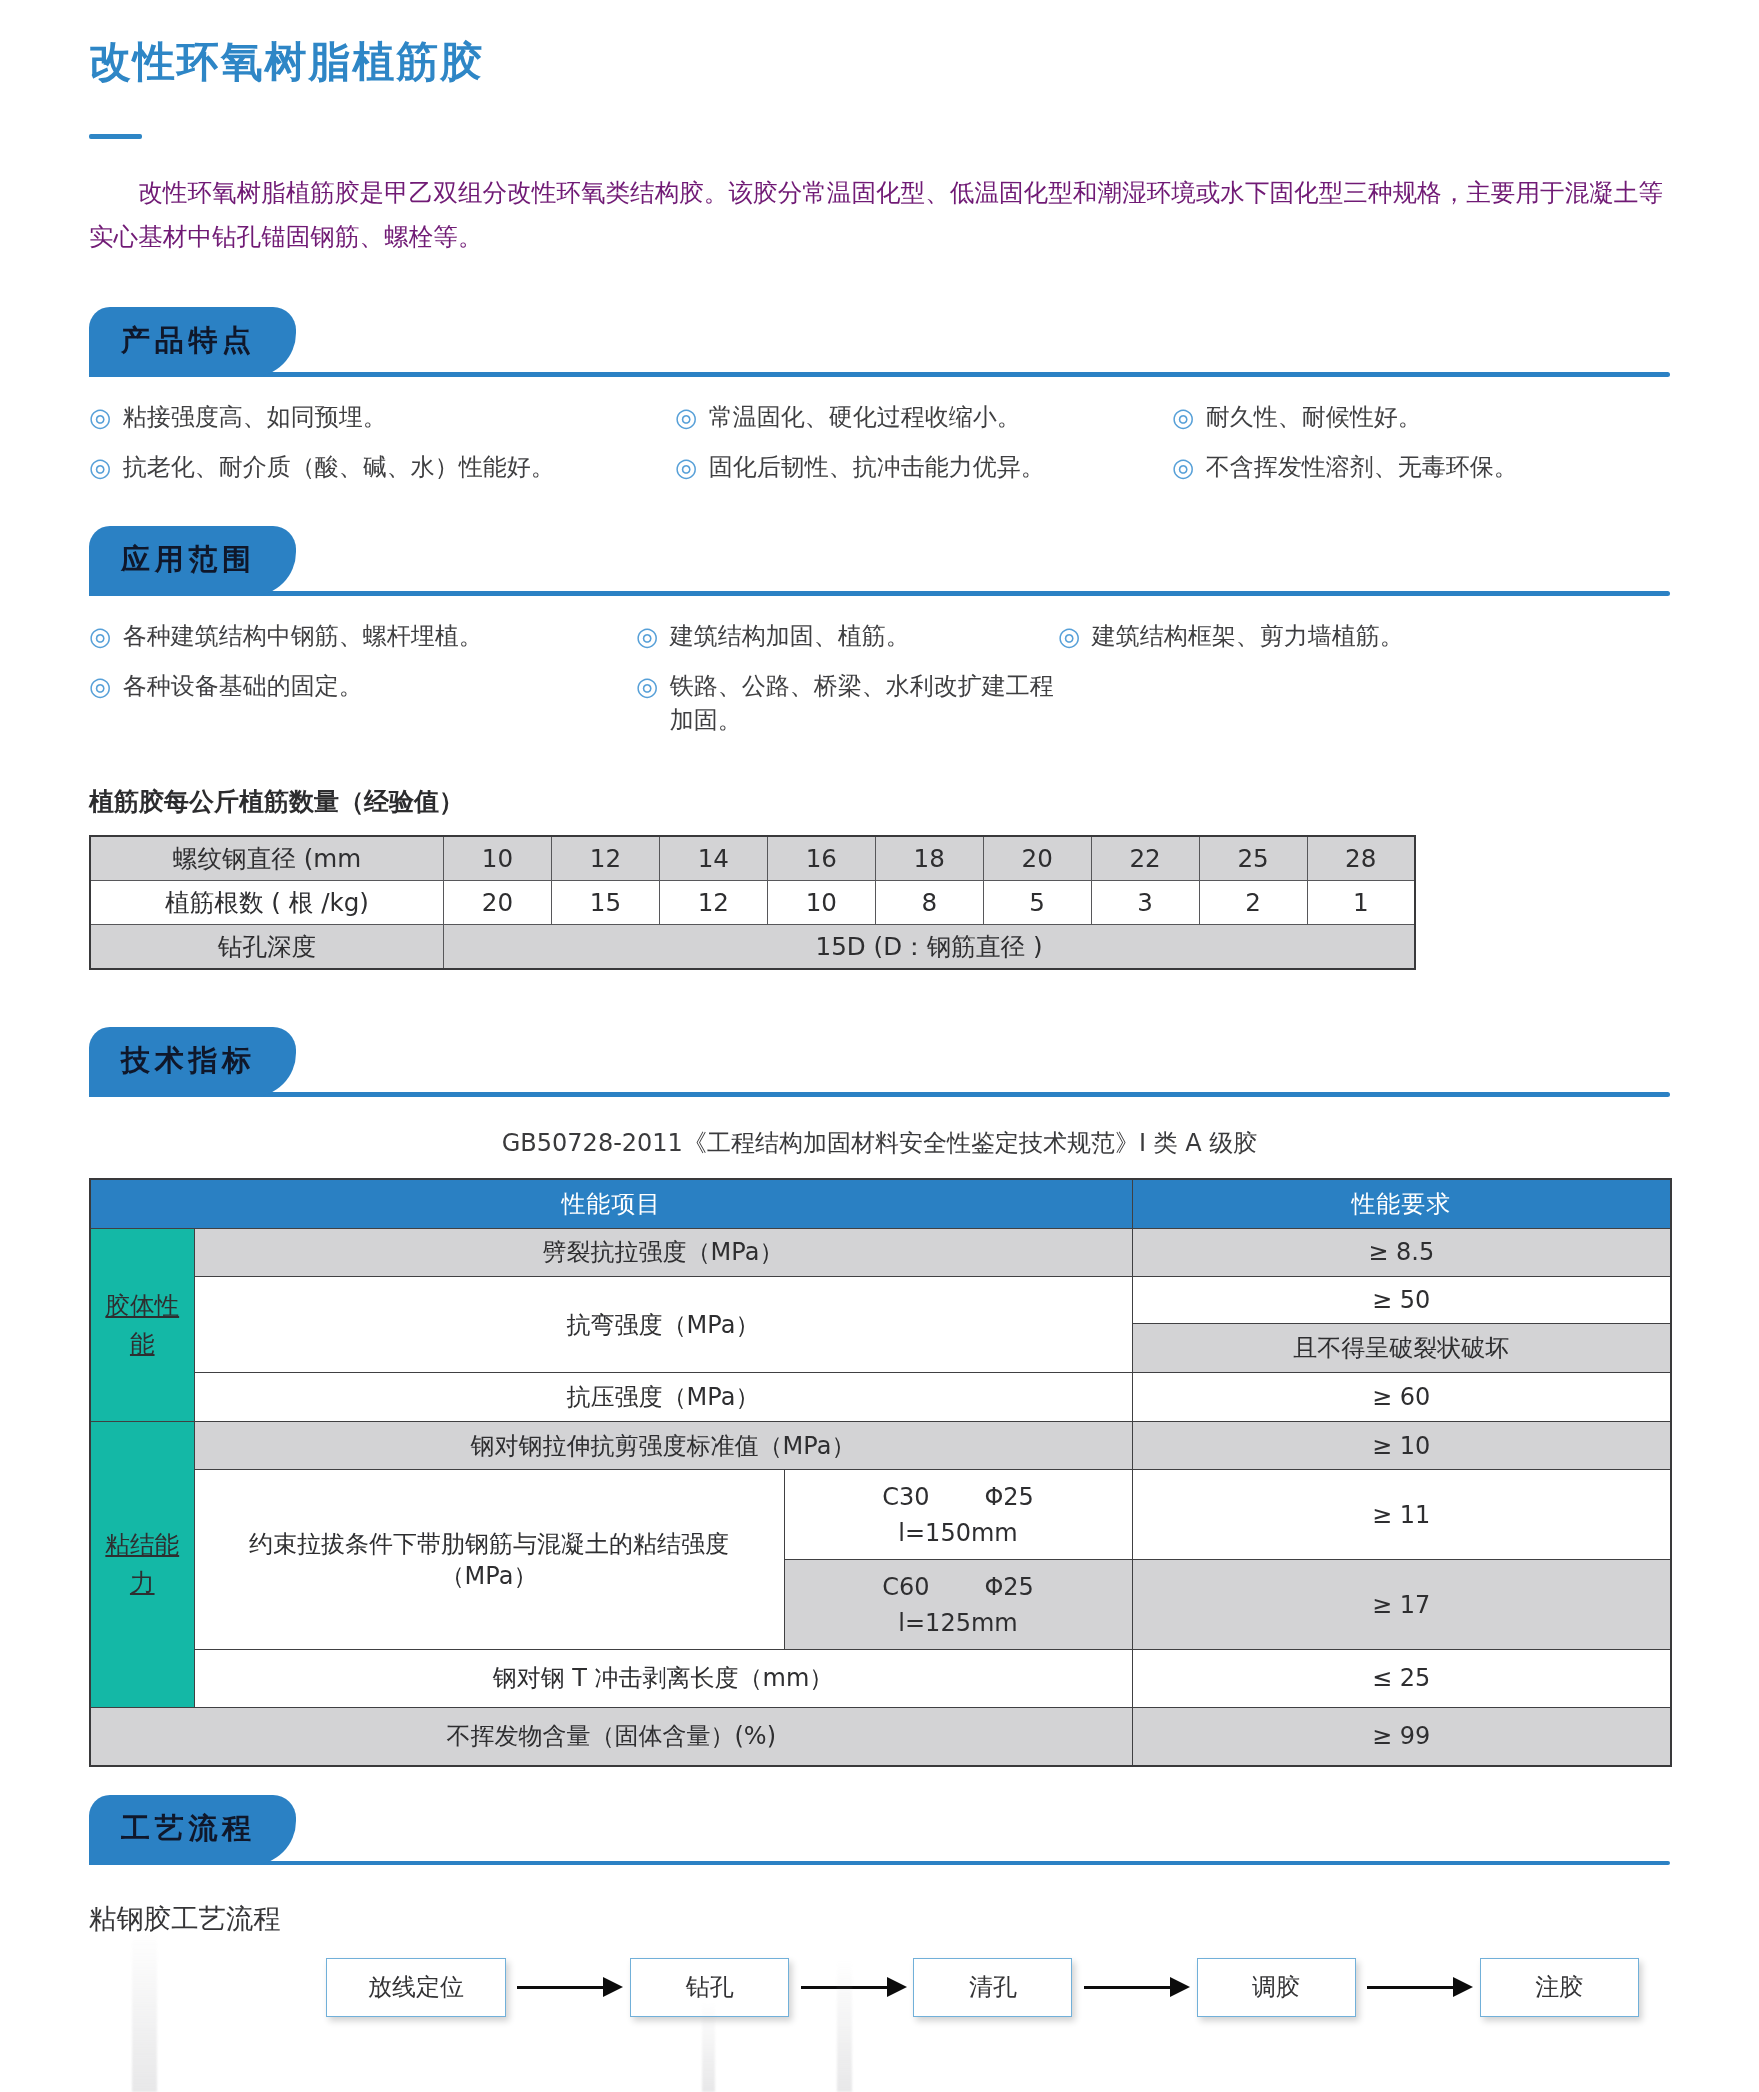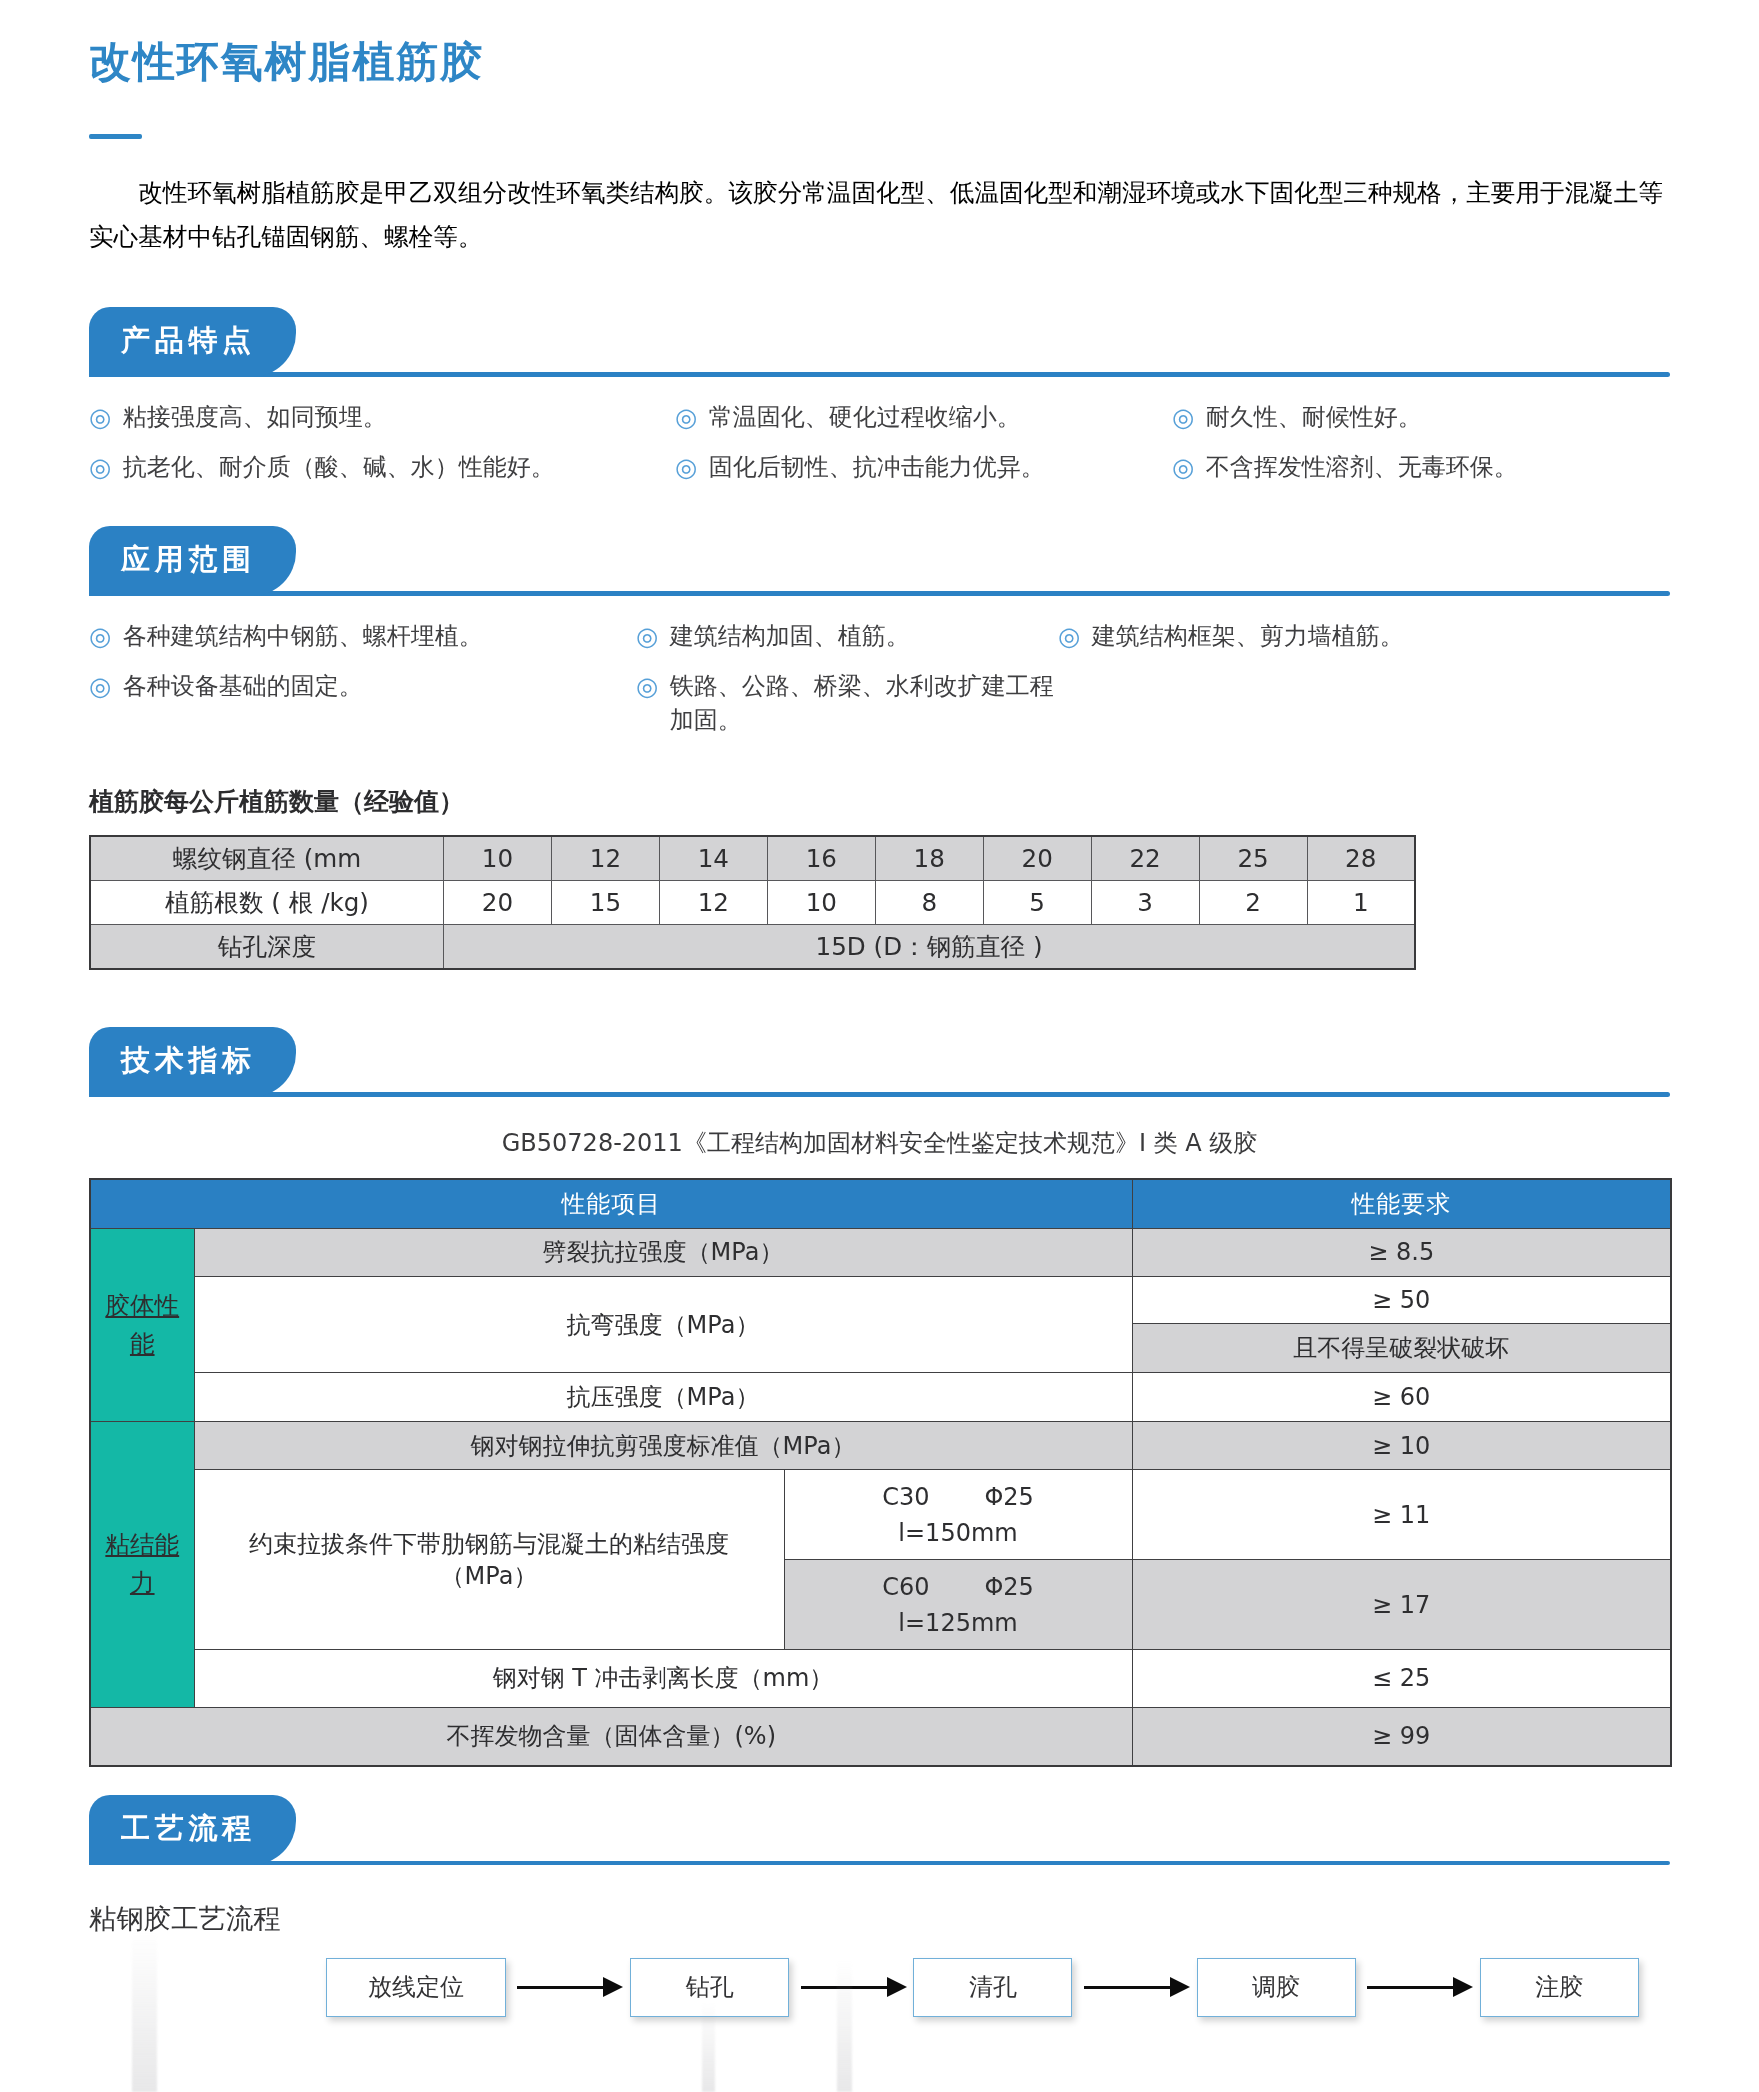--- a/index.html
+++ b/index.html
@@ -9,27 +9,27 @@
     font-family:"DejaVu Sans","Liberation Sans",sans-serif;
     color:#3d3d3f;
     position:relative;
     overflow:hidden;
   }
   .content { padding:24.6px 89px 0 89px; position:relative; }
 
   .page-title { font-size:42px; font-weight:bold; color:#2e86c6; letter-spacing:1.9px; margin:9.5px 0 0 0; }
   .title-dash { width:53px; height:4.7px; background:#2e86c6; border-radius:1.9px; margin-top:44px; }
 
-  .intro { margin:32px 0 0 0; font-size:24.6px; line-height:44px; color:#000000; text-indent:2em; }
+  .intro { margin:32px 0 0 0; font-size:24.6px; line-height:44px; color:#701a75; text-indent:2em; }
 
   .section { margin-top:44px; }
   .section-head { position:relative; height:74px; }
   .badge {
     position:absolute; left:0; bottom:0;
-    background:#2b81c4; color:#ffffff;
+    background:#2b81c4; color:#0f172a;
     font-size:29px; font-weight:bold; letter-spacing:4.7px;
     padding:14px 40px 16px 32px;
     border-radius:21px 23px 44px 0;
     z-index:1;
   }
   .rule { position:absolute; left:0; right:0; bottom:0; height:4.7px; background:#2b81c4; border-radius:2.8px; }
 
   .bullets { display:grid; margin-top:23px; row-gap:16px; font-size:24px; color:#3f3f41; }
   .bullets.features { grid-template-columns:586px 497px 1fr; }
   .bullets.apps { grid-template-columns:547px 422px 1fr; }

